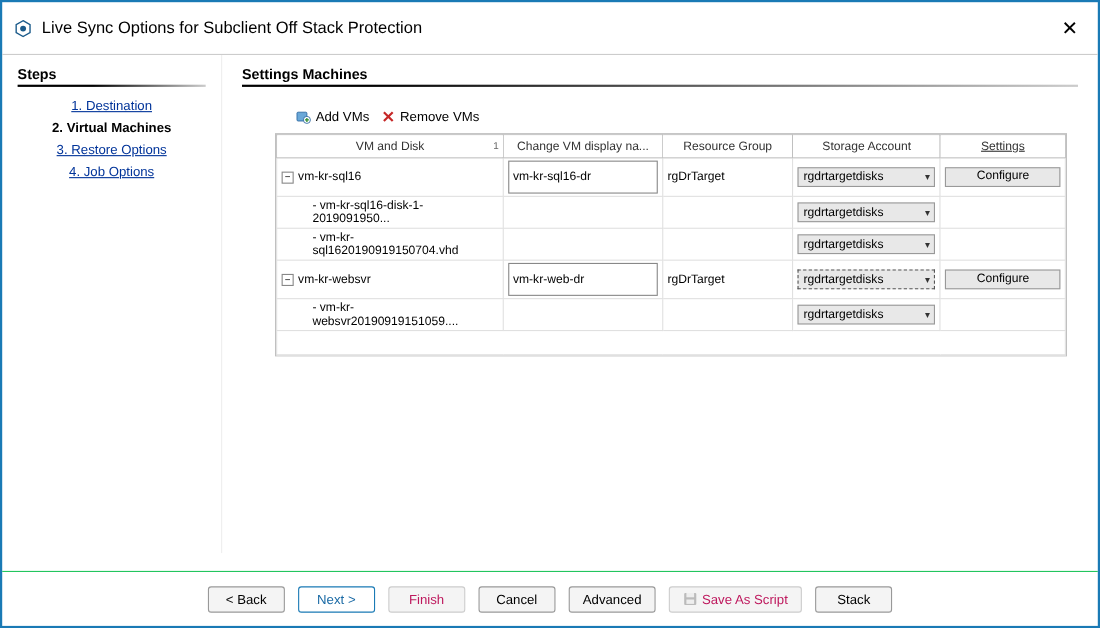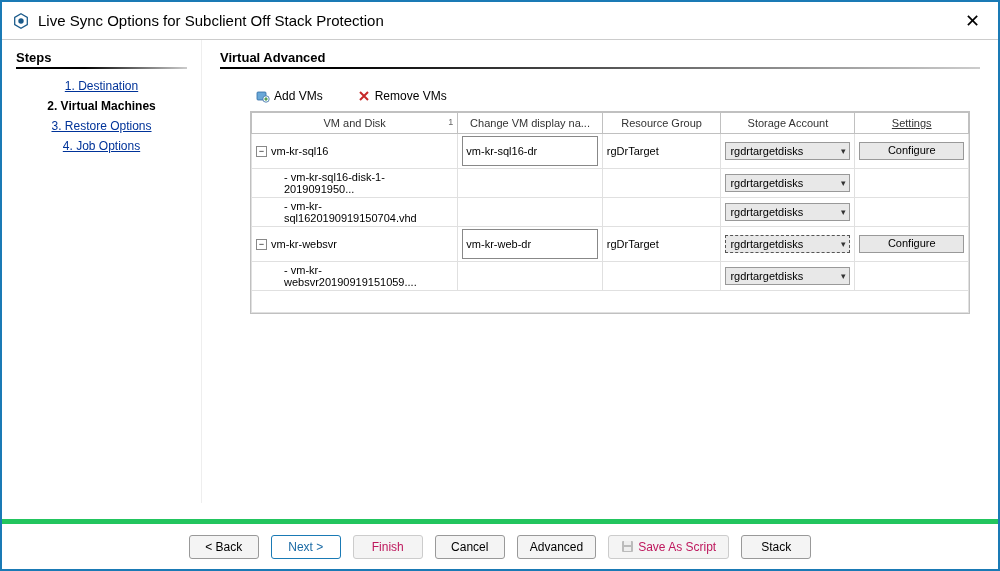--- a/index.html
+++ b/index.html
@@ -1,49 +1,49 @@
 <!DOCTYPE html>
 <html><head>
 <meta charset="utf-8">
 <style>
   * { box-sizing: border-box; margin: 0; padding: 0; }
   body { font-family: "Segoe UI", Tahoma, sans-serif; font-size: 12px; background: #fff; color: #000; }
   .window { width: 1000px; height: 571px; border: 2px solid #1a7ab5; display: flex; flex-direction: column; }
-  .titlebar { height: 38px; display: flex; align-items: center; padding: 0 10px; border-bottom: 1px solid #ccc; }
+  .titlebar { height: 48px; display: flex; align-items: center; padding: 0 10px; border-bottom: 1px solid #ccc; }
   .titlebar-icon { width: 18px; height: 18px; margin-right: 8px; display: inline-flex; align-items: center; justify-content: center; }
   .titlebar-title { font-size: 15px; font-weight: 500; flex: 1; }
   .titlebar-close { font-size: 18px; cursor: pointer; padding: 4px 8px; }
   .body { flex: 1; display: flex; overflow: hidden; }
   .sidebar { width: 200px; padding: 10px 14px; border-right: 1px solid #eee; }
   .sidebar-header { font-size: 13px; font-weight: bold; margin-bottom: 2px; }
   .sidebar-underline { height: 2px; background: linear-gradient(to right, #000 0%, #000 40%, #ccc 100%); margin-bottom: 10px; }
   .step { margin: 6px 0; font-size: 12px; text-align: center; }
   .step a { color: #003399; text-decoration: underline; cursor: pointer; }
   .step.current { font-weight: bold; color: #000; }
   .main { flex: 1; padding: 10px 18px; display: flex; flex-direction: column; }
   .main-header { font-size: 13px; font-weight: bold; margin-bottom: 2px; }
   .main-underline { height: 2px; background: linear-gradient(to right, #000 0%, #000 15%, #ccc 100%); margin-bottom: 20px; }
-  .toolbar { margin-left: 36px; margin-bottom: 8px; display: flex; gap: 34px; align-items: center; }
+  .toolbar { margin-left: 49px; margin-bottom: 8px; display: flex; gap: 10px; align-items: center; }
   .tool-link { color: #000; cursor: pointer; display: inline-flex; align-items: center; gap: 4px; font-size: 12px; }
   .tool-link .icon { width: 14px; height: 14px; display: inline-flex; align-items: center; justify-content: center; }
   .grid-wrap { margin-left: 30px; margin-right: 10px; border: 1px solid #c0c0c0; }
   table.grid { width: 100%; border-collapse: collapse; font-size: 11px; }
   table.grid th { background: #fff; border: 1px solid #c0c0c0; padding: 4px 6px; text-align: center; font-weight: normal; color: #333; position: relative; }
   table.grid th .sort { position: absolute; right: 4px; top: 4px; font-size: 9px; color: #666; }
   table.grid td { border: 1px solid #e0e0e0; padding: 2px 4px; height: 22px; vertical-align: middle; background: #fff; }
   .tree-cell { display: flex; align-items: center; gap: 4px; }
   .expander { width: 11px; height: 11px; border: 1px solid #888; background: #fff; display: inline-flex; align-items: center; justify-content: center; font-size: 9px; line-height: 1; cursor: pointer; color: #000; }
   .indent1 { padding-left: 28px; }
   .cell-input { width: 100%; border: 1px solid #888; padding: 14px 3px; font-size: 11px; height: 18px; background: #fff; }
   .cell-select { display: flex; align-items: center; justify-content: space-between; background: #e8e8e8; border: 1px solid #999; padding: 1px 4px; height: 18px; cursor: pointer; text-align: right; }
   .cell-select.dashed { border: 1px dashed #555; }
   .cell-select .chev { font-size: 9px; color: #333; }
   .cell-btn { display: block; width: 100%; background: #e8e8e8; border: 1px solid #999; padding: 1px 4px; height: 18px; text-align: center; cursor: pointer; font-size: 11px; }
   .grid-empty { height: 20px; border-top: none; }
-  .footer { border-top: 5px solid #22c55e; height: 50px; display: flex; align-items: center; justify-content: center; gap: 12px; padding: 0 16px; margin-top: 16px; }
+  .footer { border-top: 1px solid #22c55e; height: 50px; display: flex; align-items: center; justify-content: center; gap: 12px; padding: 0 16px; margin-top: 16px; }
   .btn { min-width: 70px; height: 24px; padding: 0 12px; border: 1px solid #999; background: #f4f4f4; border-radius: 3px; cursor: pointer; font-size: 12px; display: inline-flex; align-items: center; justify-content: center; gap: 4px; }
   .btn.primary { border: 1px solid #1a7ab5; color: #1a6aa5; background: #fff; }
   .btn.disabled { color: #be185d; border-color: #ccc; cursor: not-allowed; }
   .btn .save-icon { width: 13px; height: 13px; }
   .col-vm { width: 200px; }
   .col-disp { width: 140px; }
   .col-rg { width: 115px; }
   .col-sa { width: 130px; }
   .col-set { width: 110px; text-decoration: underline; }
 </style>
@@ -68,21 +68,21 @@
     <div class="sidebar">
       <div class="sidebar-header">Steps</div>
       <div class="sidebar-underline"></div>
       <div class="step"><a>1. Destination</a></div>
       <div class="step current"><span>2. Virtual Machines</span></div>
       <div class="step"><a>3. Restore Options</a></div>
       <div class="step"><a>4. Job Options</a></div>
     </div>
 
     <div class="main">
-      <div class="main-header">Virtual Advanced</div>
+      <div class="main-header">Settings Machines</div>
       <div class="main-underline"></div>
 
       <div class="toolbar">
         <span class="tool-link">
           <span class="icon">
             <svg viewBox="0 0 14 14" width="14" height="14">
                 <rect x="1" y="3" width="9" height="8" rx="1" fill="#6aa8d8" stroke="#2d6aa3" stroke-width="0.8"></rect>
                 <circle cx="10" cy="10" r="3.2" fill="#fff" stroke="#2d6aa3" stroke-width="0.8"></circle>
                 <path d="M10 8.2v3.6M8.2 10h3.6" stroke="#2d8a2d" stroke-width="1.2"></path>
               </svg>

